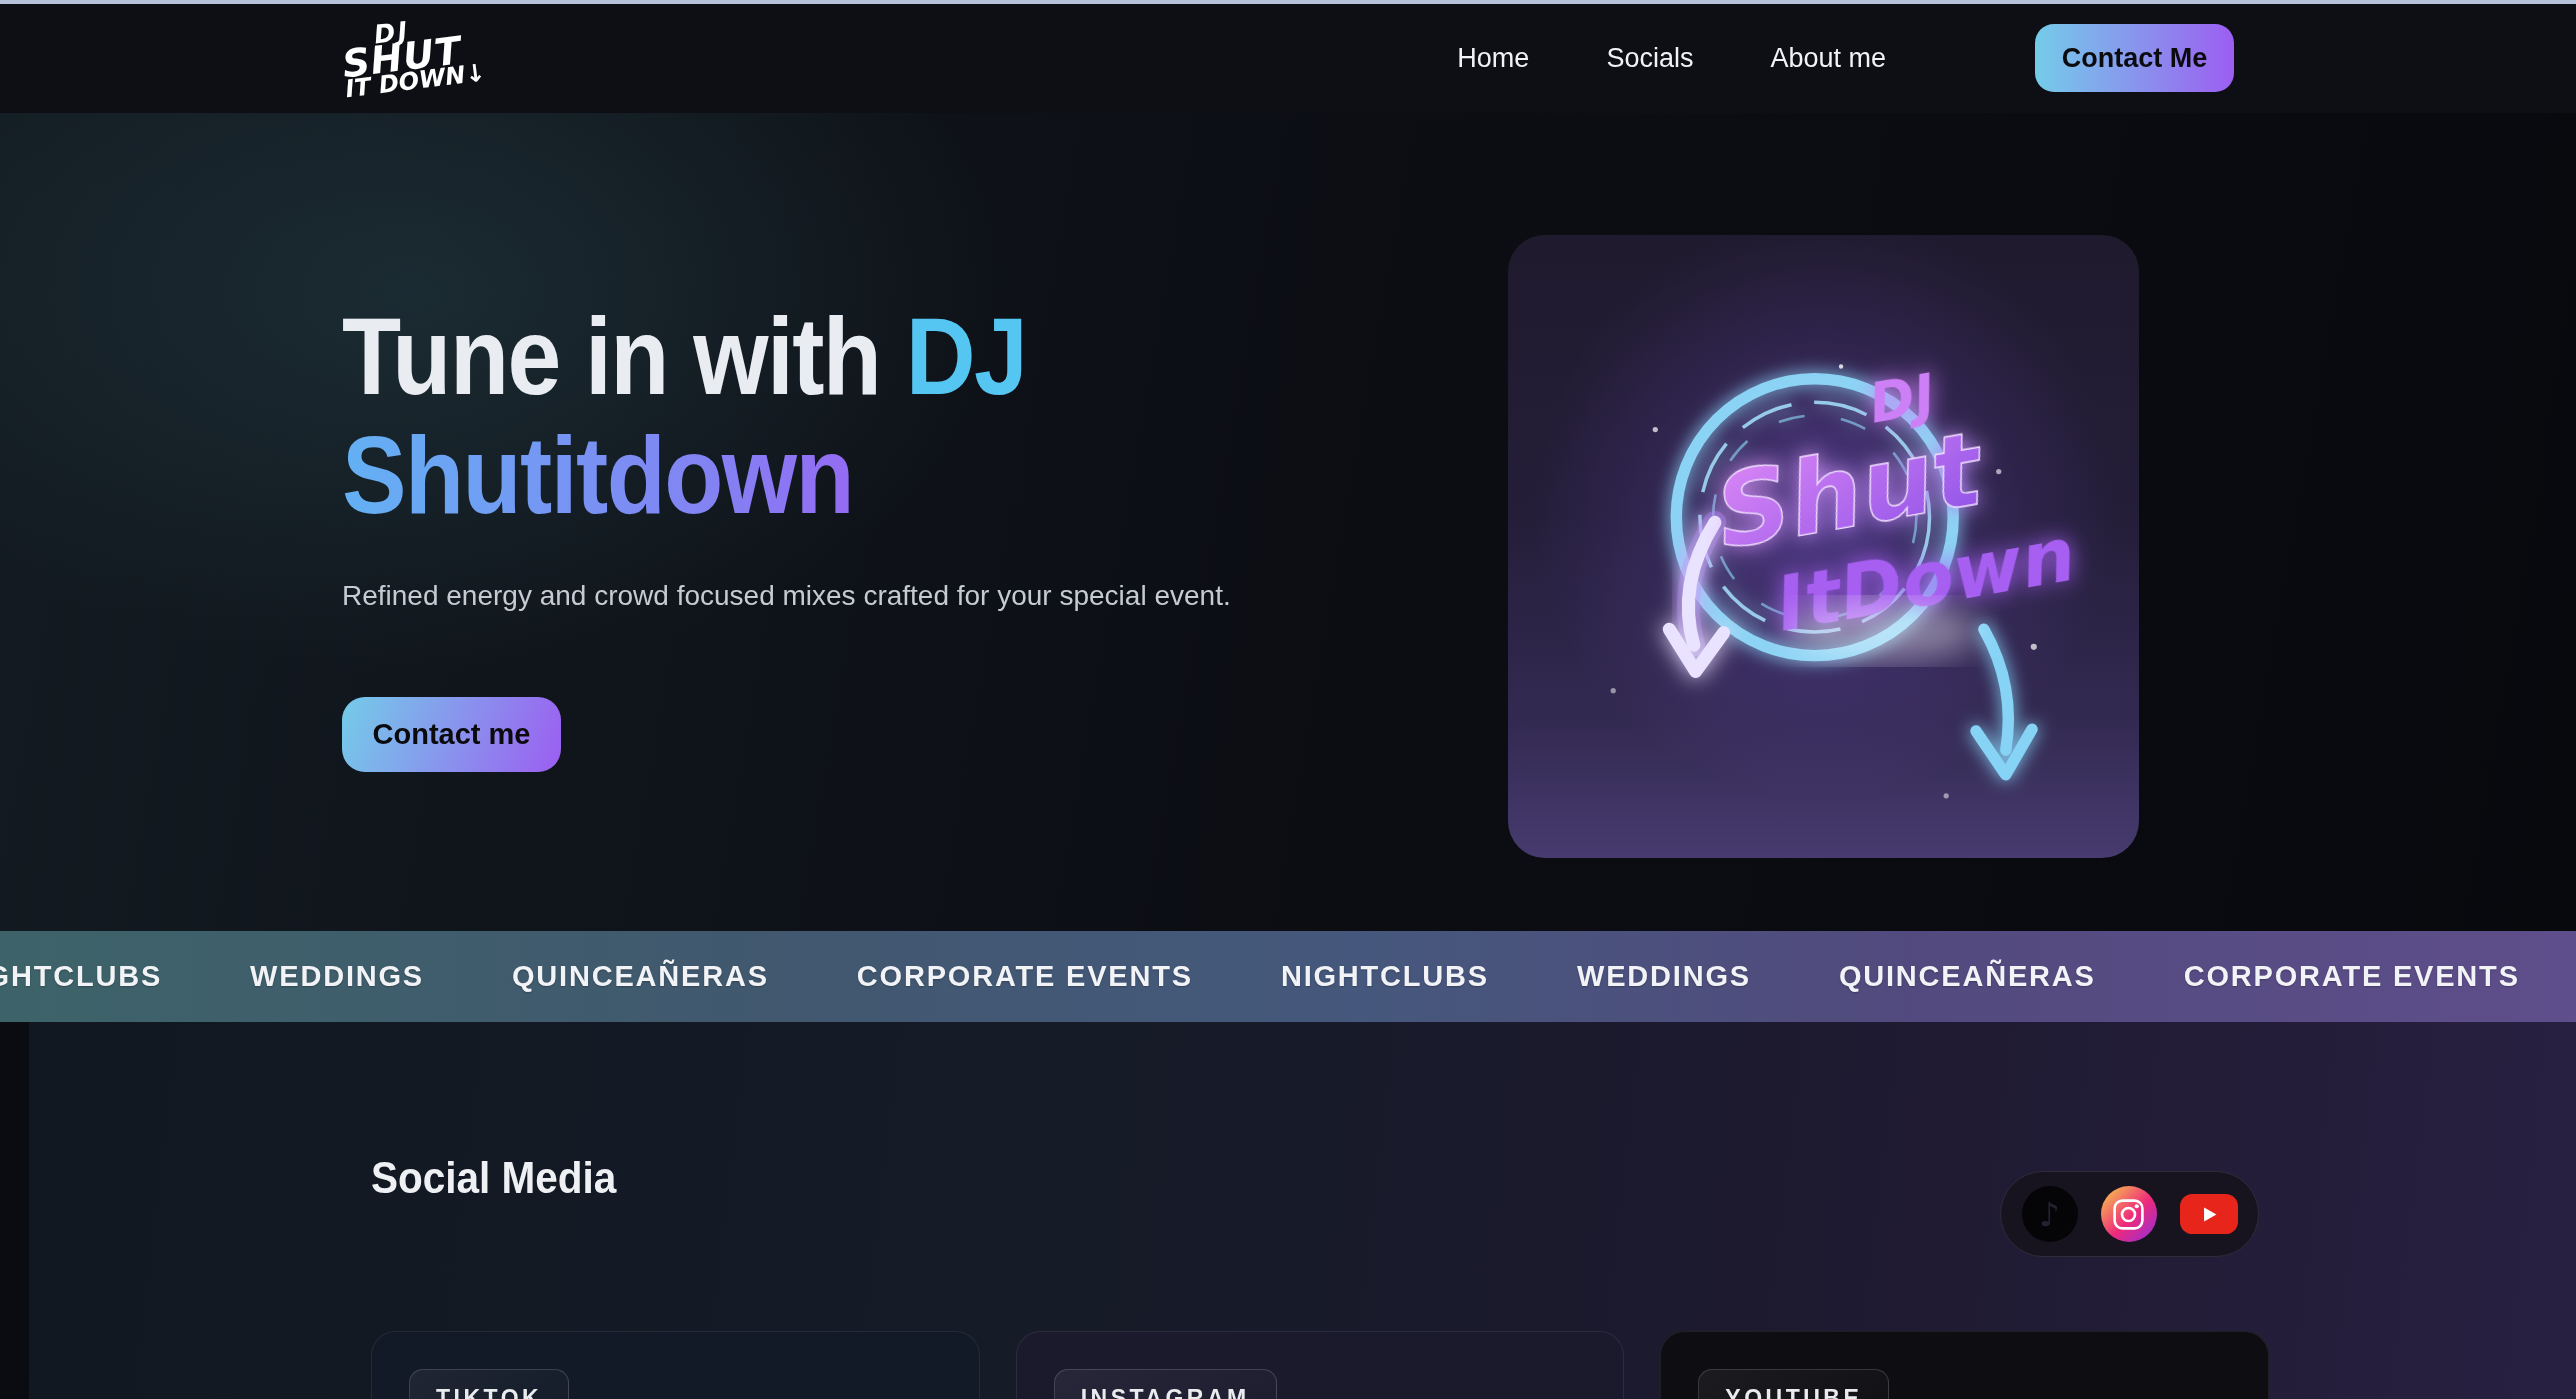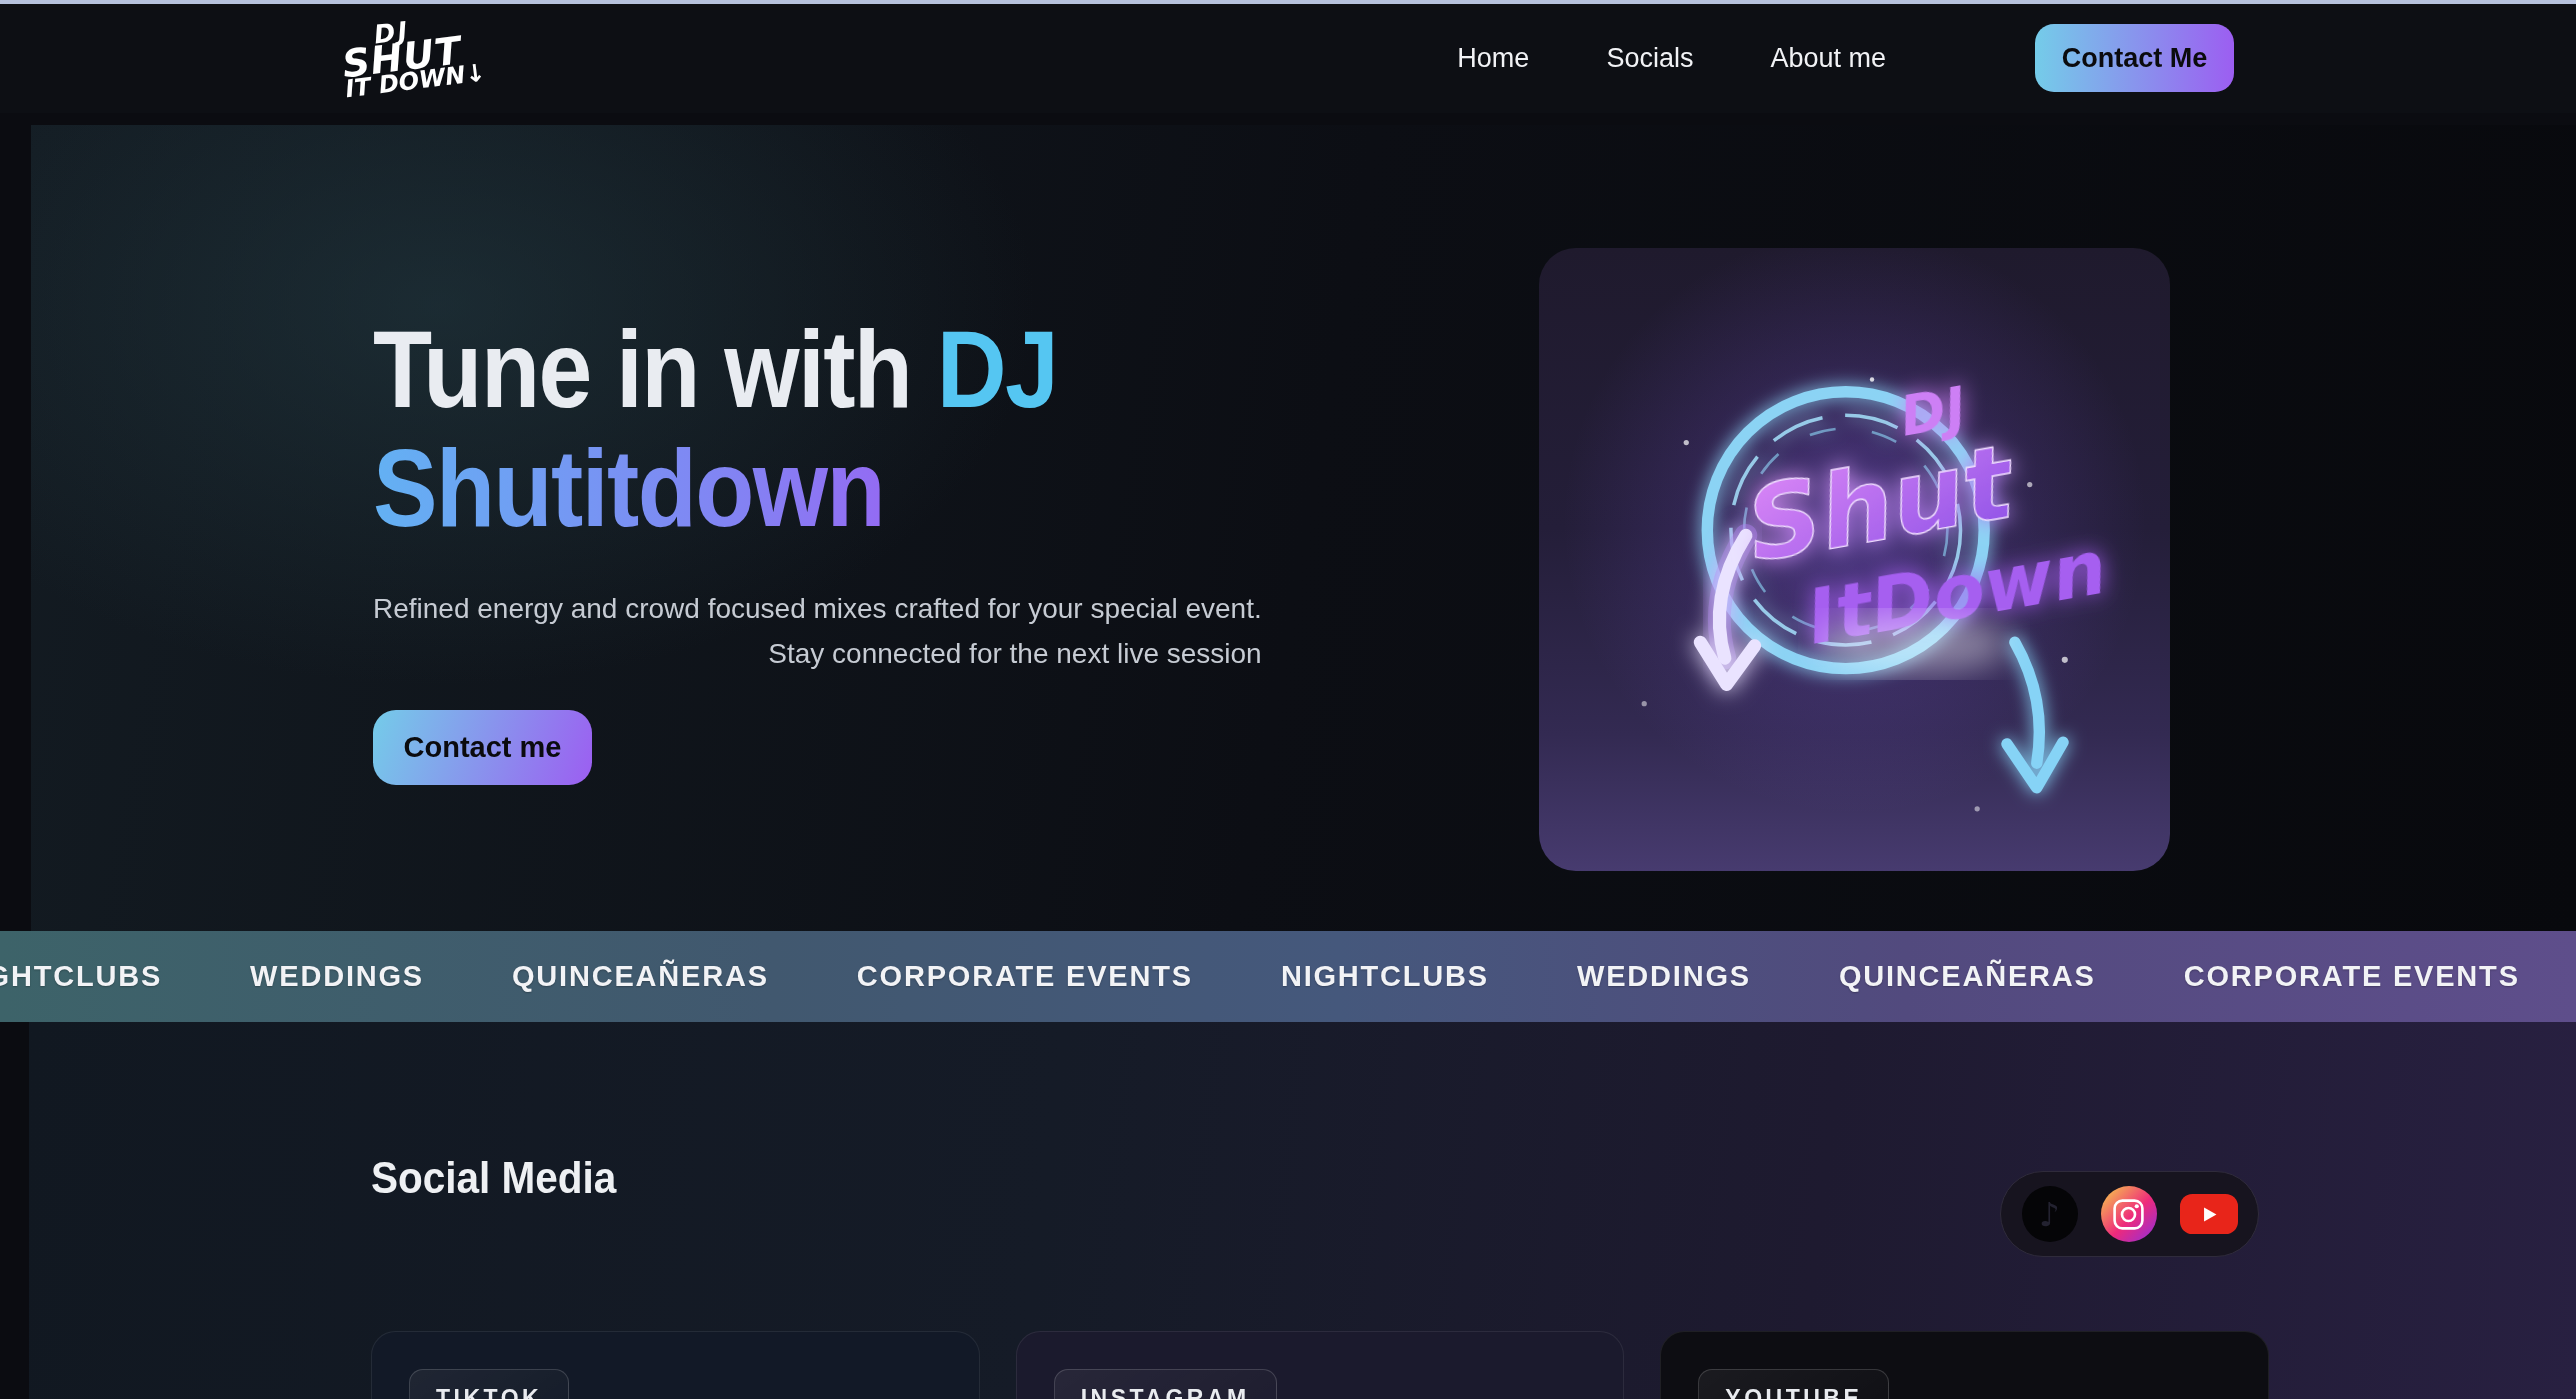--- a/index.html
+++ b/index.html
@@ -37,25 +37,24 @@
   .nav-link { font-size: 27px; color: #f1f2f5; text-decoration: none; cursor: pointer; }
   .nav-cta {
     margin-left: 72px; width: 199px; height: 68px; border-radius: 19px;
     display: flex; align-items: center; justify-content: center;
     font-size: 27px; font-weight: 800; color: #0b0b0e; cursor: pointer;
     background: linear-gradient(90deg, #74cce9 0%, #9c5ef1 100%);
   }
 
   
   .hero {
-    position: absolute; top: 125px; left: 0; right: 0; height: 819px;
+    position: absolute; top: 112px; left: 0; right: 0; height: 819px;
     background:
       radial-gradient(964px 614px at 16% 22%, rgba(36,60,68,0.55), rgba(0,0,0,0) 62%),
       linear-gradient(100deg, #131b22 0%, #0c0e14 50%, #08090d 100%);
-    margin-left: 31px;
   }
   .hero-title {
     position: absolute; left: 342px; top: 184px; margin: 0;
     font-size: 110px; line-height: 119px; font-weight: 800; letter-spacing: -1.8px;
     color: #e9ecf1; white-space: nowrap;
     transform: scaleX(0.88); transform-origin: left top;
   }
   .hero-title .line { display: block; }
   .dj-accent { color: #55c6f2; }
   .grad-text {
@@ -171,21 +170,20 @@
   </nav>
 </header>
 
 <section class="hero">
   <h1 class="hero-title">
     <span class="line"><span>Tune in with </span><span class="dj-accent">DJ</span></span>
     <span class="line grad-text">Shutitdown</span>
   </h1>
   <p class="hero-sub">
     <span>Refined energy and crowd focused mixes crafted for your special event.</span>
-    <span>Stay connected for the next live session</span>
   </p>
   <a class="hero-cta">Contact me</a>
 
   <div class="hero-card">
     <svg viewBox="0 0 720 711" width="631" height="623">
       <defs>
         <filter id="fCyan" x="-60%" y="-60%" width="220%" height="220%">
           <feGaussianBlur stdDeviation="10" result="b"></feGaussianBlur>
           <feMerge>
               <feMergeNode in="b"></feMergeNode>

